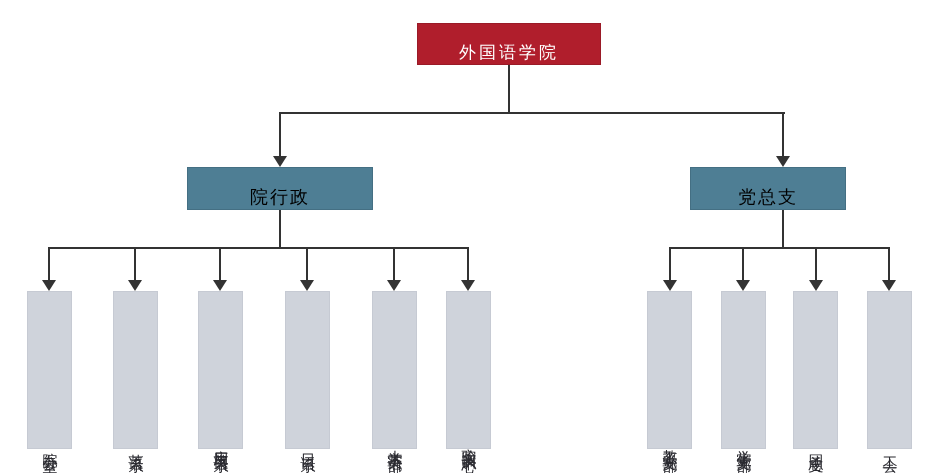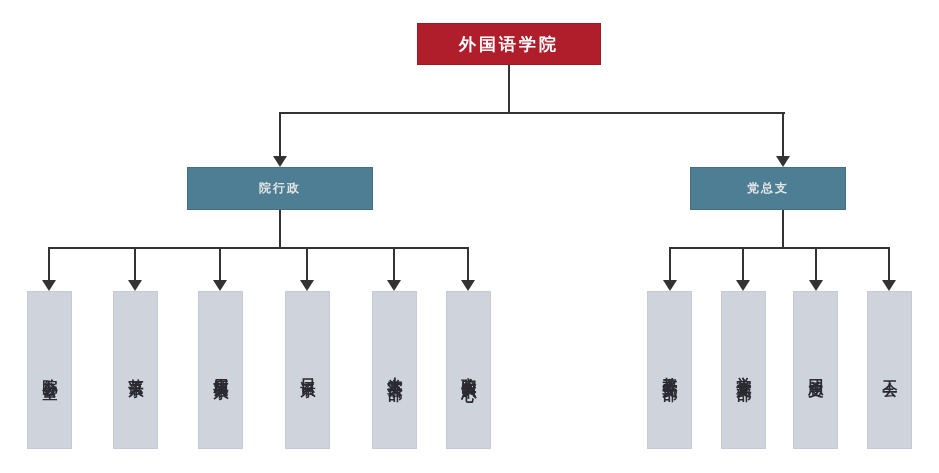--- a/index.html
+++ b/index.html
@@ -17,38 +17,38 @@
   .canvas{
     position:relative;
     width:939px;
     height:473px;
     background:#ffffff;
     overflow:hidden;
   }
   .node{
     position:absolute;
     display:flex;
-    align-items:center;
+    align-items:flex-end;
     justify-content:center;
     box-sizing:border-box;
-    font-weight:bold;
+    font-weight:normal;
   }
   .node-root{
     left:417px;top:23px;width:184px;height:42px;
     background:var(--red);
     border:1px solid var(--red-border);
     color:#ffffff;
     font-size:17px;
     letter-spacing:3px;
   }
   .node-branch{
     background:var(--teal);
     border:1px solid var(--teal-border);
-    color:#e5e5e5;
-    font-size:12px;
+    color:#000000;
+    font-size:18px;
     letter-spacing:2px;
   }
   #n-admin{left:187px;top:167px;width:186px;height:43px;}
   #n-party{left:690px;top:167px;width:156px;height:43px;}
   .node-leaf{
     top:291px;width:45px;height:158px;
     background:var(--leaf);
     border:1px solid var(--leaf-border);
     color:var(--leaf-text);
     font-size:15px;

